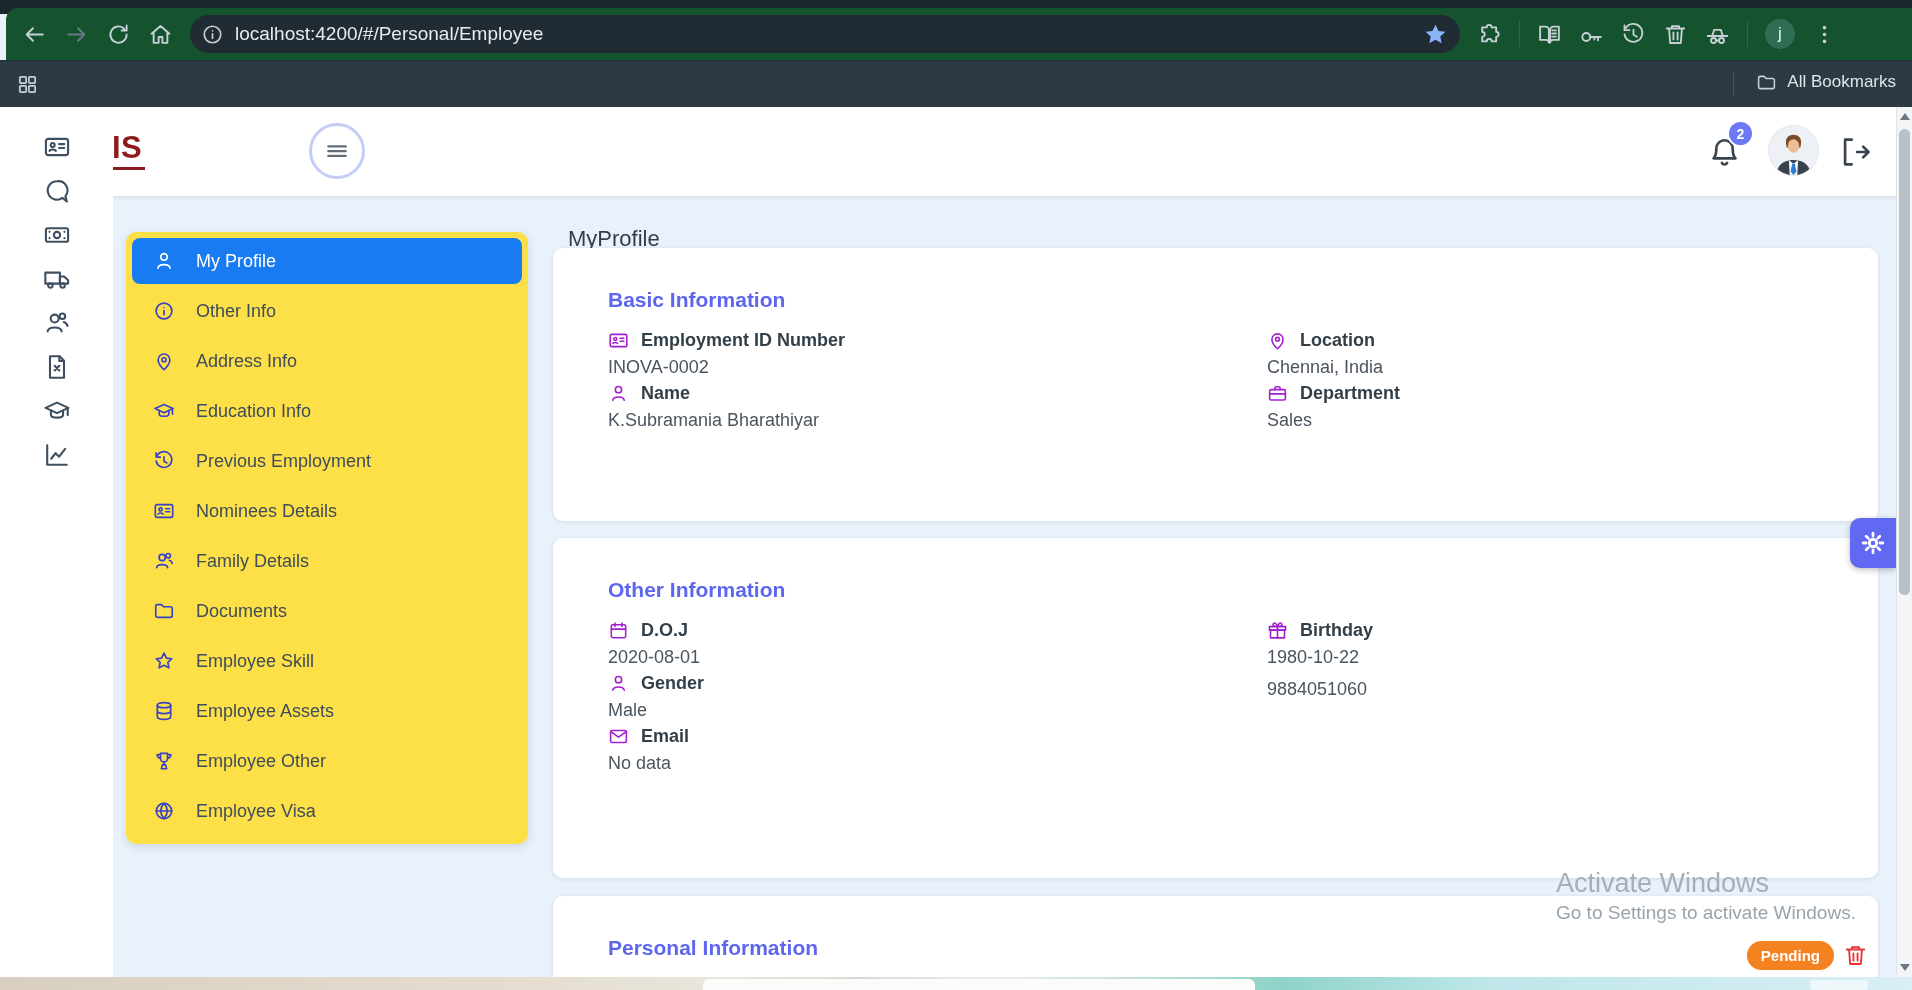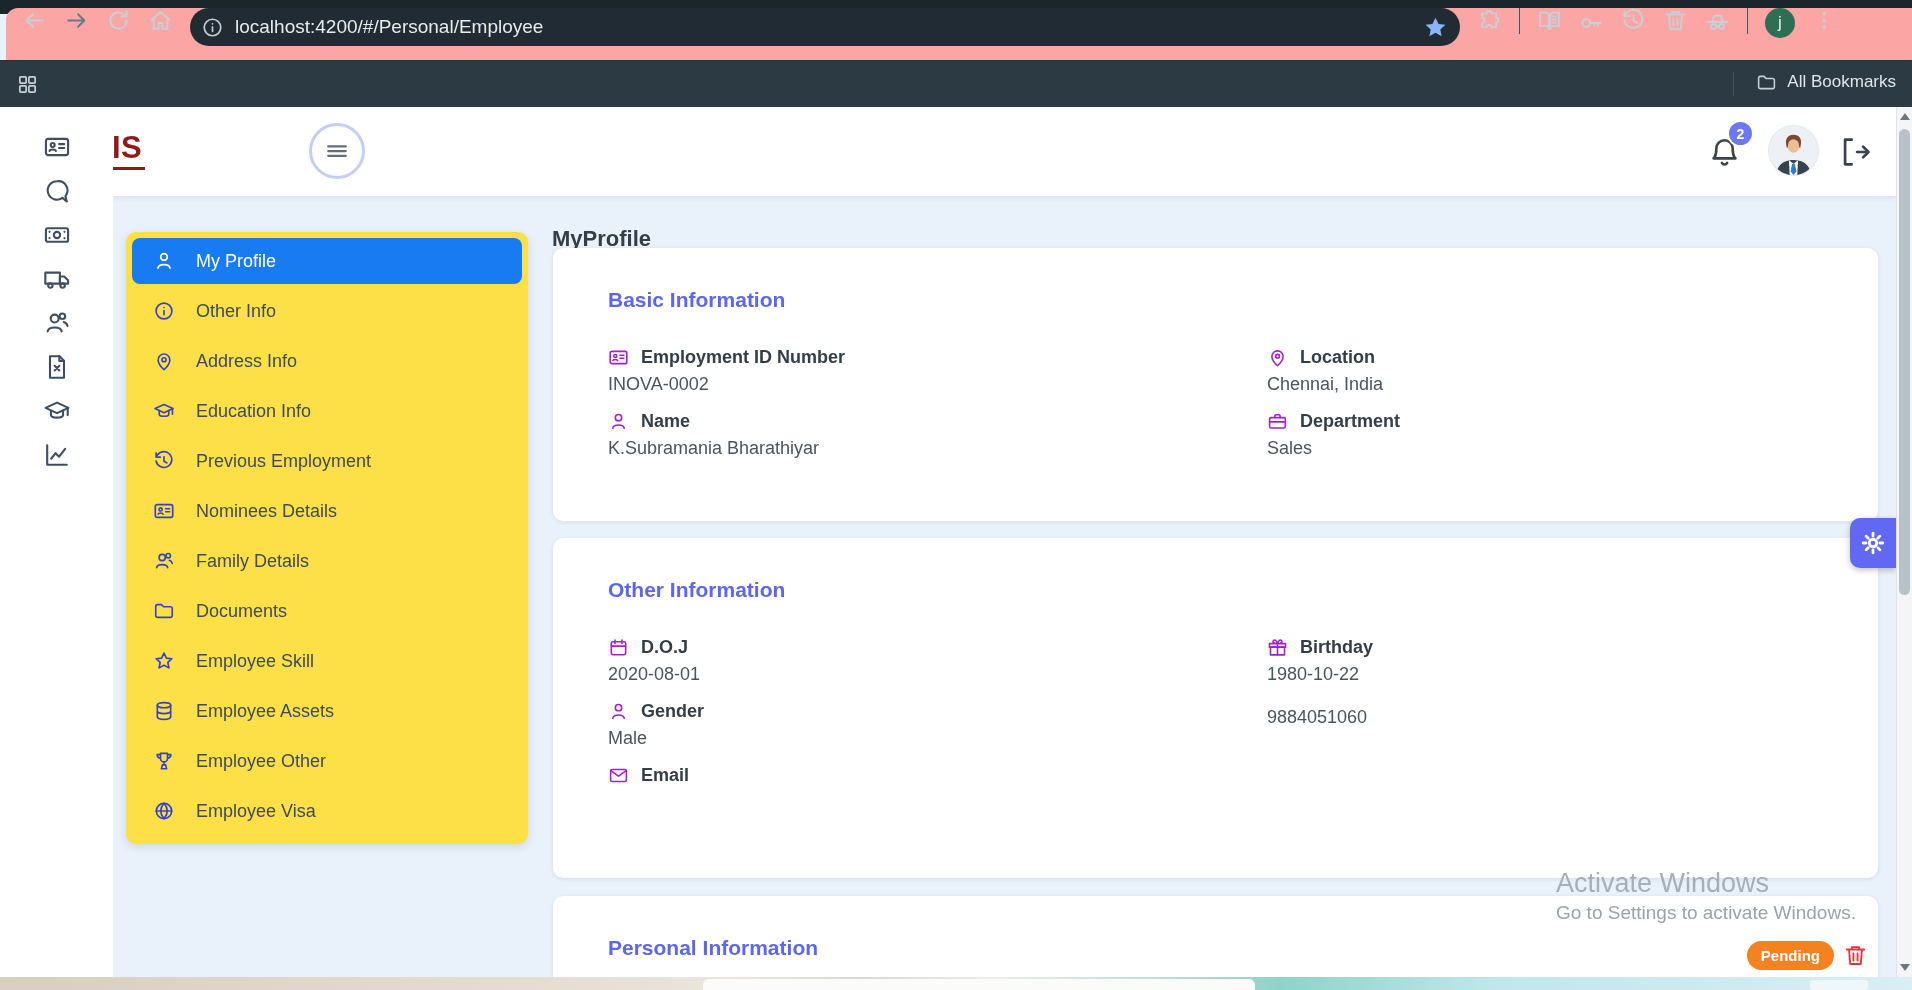--- a/index.html
+++ b/index.html
@@ -3,22 +3,22 @@
 <meta charset="utf-8">
 <style>
   html,body{margin:0;padding:0;background:#20262b;}
   .screen{position:relative;width:1912px;height:990px;overflow:hidden;background:#e9f1fa;
           font-family:"Liberation Sans",sans-serif;-webkit-font-smoothing:antialiased;}
   .ico{display:inline-flex;flex:0 0 auto;}
   .ico svg{width:100%;height:100%;display:block;}
 
   
   .tabstrip{position:absolute;left:0;top:0;width:100%;height:14px;background:#1b252c;}
-  .toolbar{position:absolute;left:6px;top:8px;width:1906px;height:52px;background:#fca5a5;
-           border-top-left-radius:12px;display:flex;gap:17px;padding:0 12px 0 16px;box-sizing:border-box;}
+  .toolbar{position:absolute;left:6px;top:8px;width:1906px;height:52px;background:#14532d;
+           border-top-left-radius:12px;display:flex;align-items:center;gap:17px;padding:0 12px 0 16px;box-sizing:border-box;}
   .tb-icon{width:25px;height:25px;color:#c7d0d6;cursor:pointer;}
   .tb-icon.dim{color:#667a86;}
   .urlbar{width:1270px;height:38px;background:#202b33;border-radius:19px;display:flex;align-items:center;
           gap:11px;padding:0 12px 0 11px;box-sizing:border-box;}
   .urlbar .site-info{width:23px;height:23px;color:#c2cbd1;}
   .url-text{color:#e6ebee;font-size:19px;white-space:nowrap;overflow:hidden;flex:1;}
   .star-ic{width:25px;height:25px;color:#8ab4f8;margin-left:auto;}
   .vsep{width:1px;height:26px;background:#46555f;}
   .profile-chip{width:30px;height:30px;border-radius:50%;background:#2e6e54;color:#eaf2ee;display:flex;
                 align-items:center;justify-content:center;font-size:17px;cursor:pointer;}
@@ -46,38 +46,38 @@
   .badge{position:absolute;left:1614px;top:13px;min-width:27px;height:27px;border-radius:14px;background:var(--badge-indigo);
          color:#fff;font-size:14px;font-weight:bold;display:flex;align-items:center;justify-content:center;
          border:2px solid #fff;box-sizing:border-box;padding:0 4px;}
   .avatar{position:absolute;left:1656px;top:19px;width:49px;height:49px;border-radius:50%;overflow:hidden;
           background:#eef2f6;cursor:pointer;box-shadow:0 0 0 1px #e2e7ec;}
   .avatar svg{width:100%;height:100%;display:block;}
   .logout{position:absolute;left:1724px;top:27px;width:36px;height:36px;color:#39444e;cursor:pointer;}
 
   
   .content{position:absolute;left:113px;top:196px;width:1783px;height:781px;background:#e9f1fa;}
-  .page-title{position:absolute;left:439px;top:15px;font-size:22px;font-weight:bold;color:#323e48;}
+  .page-title{position:absolute;left:455px;top:15px;font-size:22px;font-weight:normal;color:#323e48;}
 
   .menu-card{position:absolute;left:13px;top:36px;width:402px;height:612px;background:#fde047;border-radius:10px;
              box-shadow:0 3px 10px rgba(30,50,80,.13);padding:6px;box-sizing:border-box;display:flex;
              flex-direction:column;gap:4px;}
   .menu-item{height:46px;display:flex;align-items:center;gap:21px;padding-left:21px;border-radius:8px;
              font-size:18px;color:#3f4c5b;cursor:pointer;}
   .menu-item .ico{width:22px;height:22px;color:var(--menu-icon-indigo);}
   .menu-item.active{background:var(--accent-blue);color:#fff;}
   .menu-item.active .ico{color:#fff;}
 
   .card{position:absolute;left:440px;width:1325px;background:#fff;border-radius:10px;
         box-shadow:0 1px 4px rgba(30,50,80,.10);padding:40px 55px 0;box-sizing:border-box;}
   .card-basic{top:52px;height:273px;}
   .card-other{top:342px;height:340px;}
   .card-personal{top:700px;height:92px;}
   .card h2{margin:0;font-size:21px;font-weight:bold;color:var(--heading-indigo);}
-  .fields{margin-top:35px;display:grid;grid-template-columns:659px 1fr;row-gap:16px;}
+  .fields{margin-top:18px;display:grid;grid-template-columns:659px 1fr;row-gap:5px;}
   .flabel-row{display:flex;align-items:center;gap:12px;}
   .ficon{width:21px;height:21px;color:var(--field-icon-purple);}
   .flabel{font-size:18px;font-weight:bold;color:#333f48;}
   .fvalue{margin-top:6px;font-size:18px;color:#4b5560;}
 
   .pending{position:absolute;right:44px;top:45px;background:var(--pending-orange);color:#fff;font-weight:bold;
            font-size:15px;padding:6px 14px;border-radius:15px;}
   .trash-btn{position:absolute;right:10px;top:47px;width:25px;height:25px;color:var(--trash-red);cursor:pointer;}
 
   .wm1{position:absolute;left:1443px;top:672px;font-size:27px;color:#a6afb8;z-index:5;}
@@ -515,20 +515,21 @@
         <div class="field">
           <div class="flabel-row">
               <span class="ico ficon">
                 <svg viewBox="0 0 24 24" fill="none" stroke="currentColor" stroke-width="1.8" stroke-linecap="round" stroke-linejoin="round">
                   <rect x="3" y="5.2" width="18" height="13.6" rx="1.6"></rect>
                   <path d="M3.6 6.6L12 12.8l8.4-6.2"></path>
                 </svg>
               </span>
               <span class="flabel">Email</span>
             </div>
+          <div class="fvalue">No data</div>
         </div>
       </div>
     </section>
 
     <section class="card card-personal">
       <h2>Personal Information</h2>
       <span class="pending">Pending</span>
       <span class="ico trash-btn">
           <svg viewBox="0 0 24 24" fill="none" stroke="currentColor" stroke-width="1.8" stroke-linecap="round" stroke-linejoin="round">
             <path d="M3.6 6.2h16.8M8.6 6.2V4h6.8v2.2M5.8 6.2l1.1 14h10.2l1.1-14M10 10v6.8M14 10v6.8"></path>

